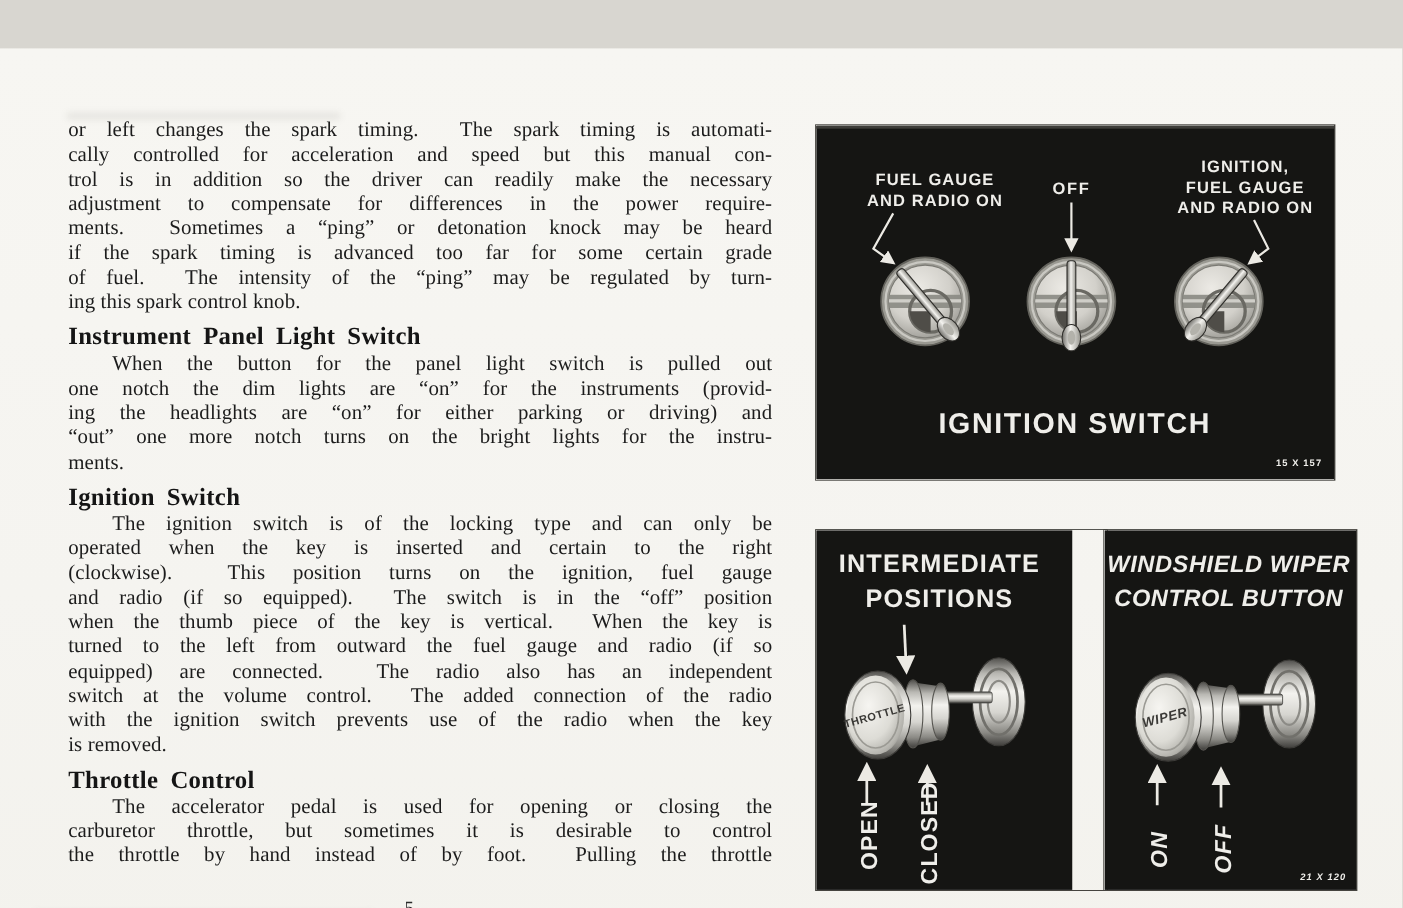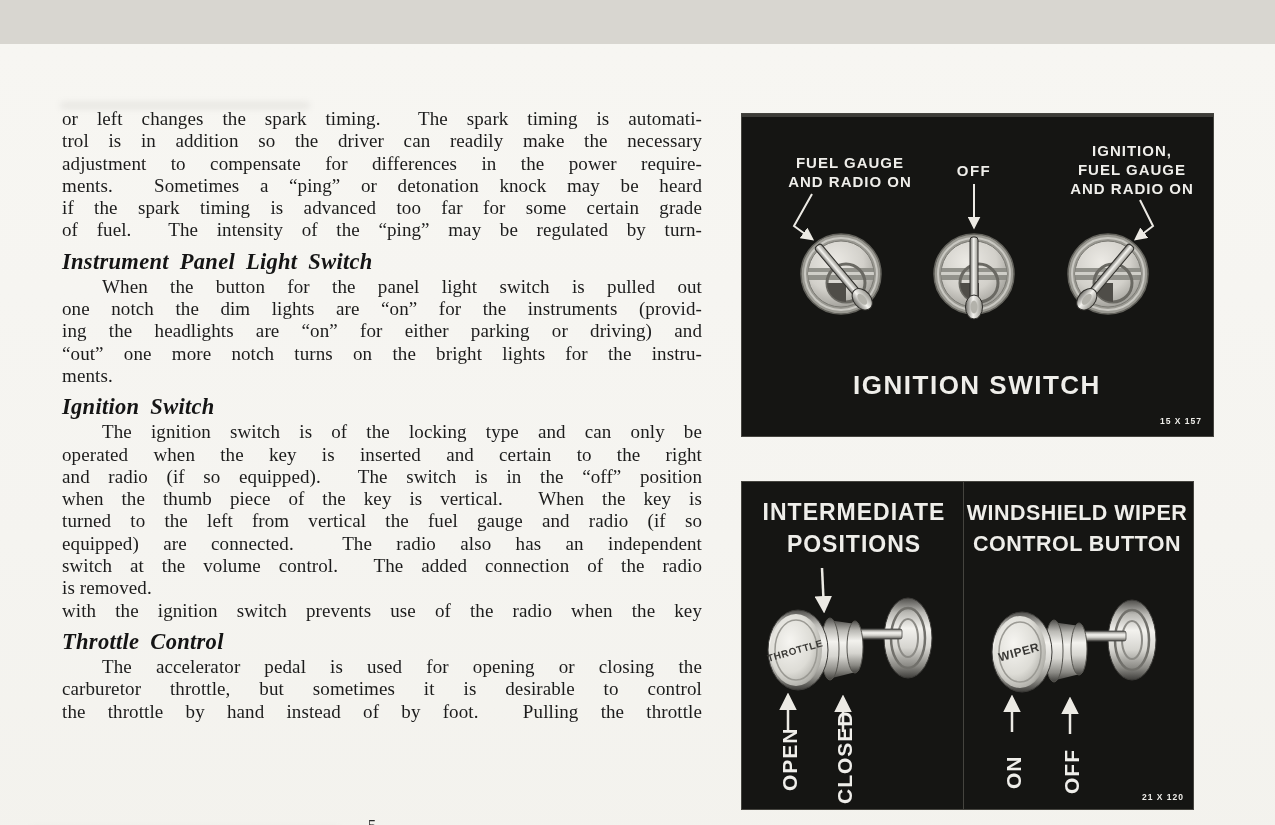--- a/index.html
+++ b/index.html
@@ -9,21 +9,21 @@
     font-family:"Liberation Serif","DejaVu Serif",serif;color:#1c1c1c;margin-top:44px;
   }
   
   .text-col{position:absolute;left:62px;top:64px;width:640px;}
   .para{font-size:19px;line-height:22.3px;letter-spacing:.1px;}
   .jline{text-align:justify;text-align-last:justify;white-space:normal;}
   .jline.last{text-align-last:left;}
   .para.indent .jline:first-child{text-indent:40px;}
   h2.section-heading{
     font-size:22.5px;line-height:26px;margin:7px 0 1px 0;
-    font-weight:bold;font-style:italic;word-spacing:5px;letter-spacing:.3px;color:#151515;
+    font-weight:bold;word-spacing:5px;letter-spacing:.3px;color:#151515;
   }
   .page-number{position:absolute;left:52px;top:772px;width:640px;text-align:center;
     font-size:17px;color:#2a2a2a;}
   
   .artifact{position:absolute;background:#8f8d86;opacity:.14;filter:blur(3px);border-radius:4px;}
   
   .fig{position:absolute;box-shadow:0 0 0 1px #45443f;}
   .fig svg{display:block;}
   .figtext{font-family:"Liberation Sans","DejaVu Sans",sans-serif;font-weight:bold;fill:#efeeea;}
 </style>
@@ -31,47 +31,50 @@
 <body>
 
 <div class="page">
 
   <div class="artifact" style="left:60px;top:58px;width:250px;height:7px;"></div>
   <div class="artifact" style="left:30px;top:784px;width:310px;height:13px;"></div>
 
   <div class="text-col">
     <div class="para">
         <div class="jline">or left changes the spark timing.&nbsp; The spark timing is automati-</div>
+        <div class="jline">cally controlled for acceleration and speed but this manual con-</div>
         <div class="jline">trol is in addition so the driver can readily make the necessary</div>
         <div class="jline">adjustment to compensate for differences in the power require-</div>
         <div class="jline">ments.&nbsp; Sometimes a “ping” or detonation knock may be heard</div>
         <div class="jline">if the spark timing is advanced too far for some certain grade</div>
         <div class="jline">of fuel.&nbsp; The intensity of the “ping” may be regulated by turn-</div>
+        <div class="jline last">ing this spark control knob.</div>
       </div>
 
     <h2 class="section-heading">Instrument Panel Light Switch</h2>
     <div class="para indent">
         <div class="jline">When the button for the panel light switch is pulled out</div>
         <div class="jline">one notch the dim lights are “on” for the instruments (provid-</div>
         <div class="jline">ing the headlights are “on” for either parking or driving) and</div>
         <div class="jline">“out” one more notch turns on the bright lights for the instru-</div>
         <div class="jline last">ments.</div>
       </div>
 
     <h2 class="section-heading">Ignition Switch</h2>
     <div class="para indent">
         <div class="jline">The ignition switch is of the locking type and can only be</div>
         <div class="jline">operated when the key is inserted and certain to the right</div>
+        <div class="jline">(clockwise).&nbsp; This position turns on the ignition, fuel gauge</div>
         <div class="jline">and radio (if so equipped).&nbsp; The switch is in the “off” position</div>
         <div class="jline">when the thumb piece of the key is vertical.&nbsp; When the key is</div>
-        <div class="jline">turned to the left from vertical the fuel gauge and radio (if so</div>
+        <div class="jline">turned to the left from outward the fuel gauge and radio (if so</div>
         <div class="jline">equipped) are connected.&nbsp; The radio also has an independent</div>
         <div class="jline">switch at the volume control.&nbsp; The added connection of the radio</div>
+        <div class="jline">with the ignition switch prevents use of the radio when the key</div>
         <div class="jline last">is removed.</div>
-        <div class="jline">with the ignition switch prevents use of the radio when the key</div>
       </div>
 
     <h2 class="section-heading">Throttle Control</h2>
     <div class="para indent">
         <div class="jline">The accelerator pedal is used for opening or closing the</div>
         <div class="jline">carburetor throttle, but sometimes it is desirable to control</div>
         <div class="jline">the throttle by hand instead of by foot.&nbsp; Pulling the throttle</div>
       </div>
   </div>
 
@@ -202,21 +205,21 @@
       <g transform="translate(55,309) rotate(-90)">
         <text class="figtext" x="0" y="0" font-size="21" letter-spacing="1">OPEN</text>
       </g>
       <line x1="101" y1="250" x2="101" y2="216" stroke="#eceae4" stroke-width="2.5" marker-end="url(#f2arrow)"></line>
       <g transform="translate(110,322) rotate(-90)">
         <text class="figtext" x="0" y="0" font-size="21" letter-spacing="1">CLOSED</text>
       </g>
     </svg>
   </div>
 
-  <div class="fig" style="left:964px;top:438px;width:229px;height:327px;">
+  <div class="fig" style="left:1004px;top:438px;width:229px;height:327px;font-style:italic;">
     <svg width="229" height="327" viewBox="0 0 229 327">
       <defs>
         <linearGradient id="f3chrome" x1="0" y1="0" x2="0" y2="1">
           <stop offset="0" stop-color="#4f4e4b"></stop>
             <stop offset="0.18" stop-color="#b9b8b3"></stop>
             <stop offset="0.38" stop-color="#f3f2ee"></stop>
           <stop offset="0.62" stop-color="#d6d5d0"></stop>
             <stop offset="0.85" stop-color="#8a8984"></stop>
             <stop offset="1" stop-color="#3f3e3b"></stop>
         </linearGradient>

